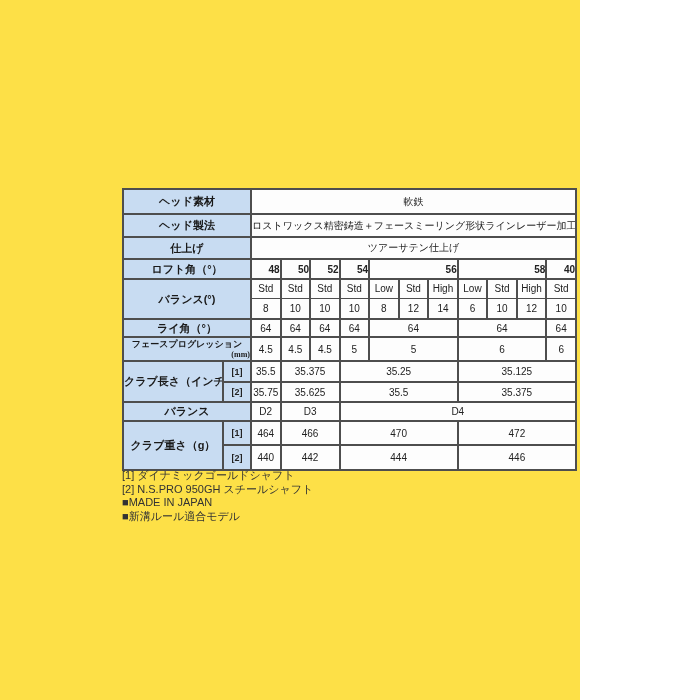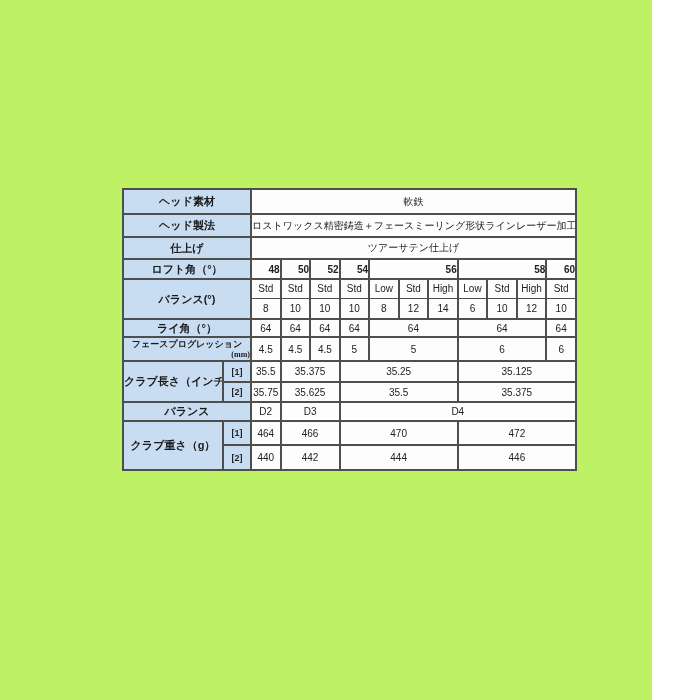--- a/index.html
+++ b/index.html
@@ -5,23 +5,23 @@
   html, body {
     margin: 0;
     padding: 0;
     background: #ffffff;
     width: 700px;
     height: 700px;
     font-family: "Liberation Sans", "DejaVu Sans", sans-serif;
   }
   .page {
     position: relative;
-    width: 652px;
+    width: 580px;
     height: 700px;
-    background: #bef264;
+    background: #fde047;
     overflow: hidden;
   }
   table.spec {
     position: absolute;
     left: 122px;
     top: 188px;
     width: 455px;
     border-collapse: collapse;
     table-layout: fixed;
   }
@@ -112,21 +112,21 @@
     </tr>
 
     <tr style="height:20px">
       <td class="lbl" colspan="2">ロフト角（°）</td>
       <td class="val bold">48</td>
       <td class="val bold">50</td>
       <td class="val bold">52</td>
       <td class="val bold">54</td>
       <td class="val bold" colspan="3">56</td>
       <td class="val bold" colspan="3">58</td>
-      <td class="val bold">60</td>
+      <td class="val bold">40</td>
     </tr>
 
     <tr style="height:19px" class="subrow-top">
       <td class="lbl" colspan="2" rowspan="2" style="border-bottom-width:2px">バランス(°)</td>
       <td class="val">Std</td>
       <td class="val">Std</td>
       <td class="val">Std</td>
       <td class="val">Std</td>
       <td class="val">Low</td>
       <td class="val">Std</td>
@@ -212,14 +212,20 @@
     <tr style="height:25px">
       <td class="sub">[2]</td>
       <td class="val">440</td>
       <td class="val" colspan="2">442</td>
       <td class="val" colspan="4">444</td>
       <td class="val" colspan="4">446</td>
     </tr>
   </tbody>
     </table>
 
+  <div class="footnotes">
+    <div>[1] ダイナミックゴールドシャフト</div>
+    <div>[2] N.S.PRO 950GH スチールシャフト</div>
+    <div>■MADE IN JAPAN</div>
+    <div>■新溝ルール適合モデル</div>
+  </div>
 
 </div>
 
 </body></html>

